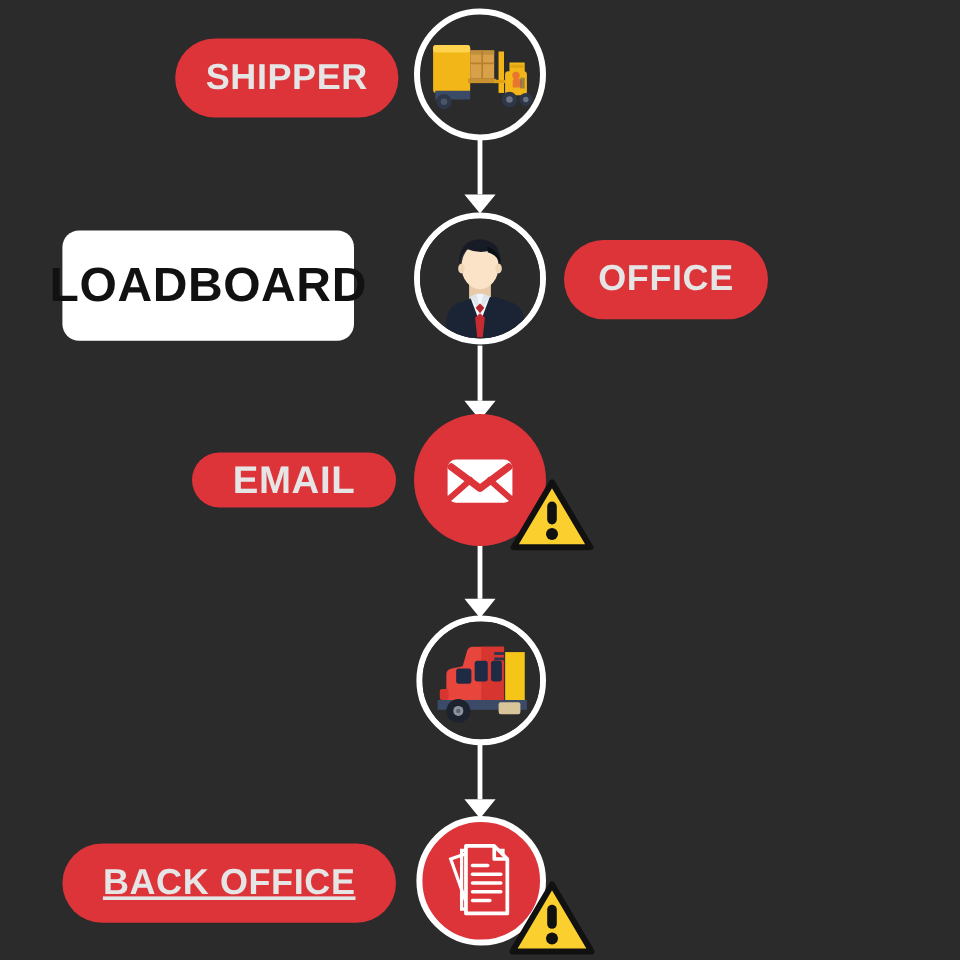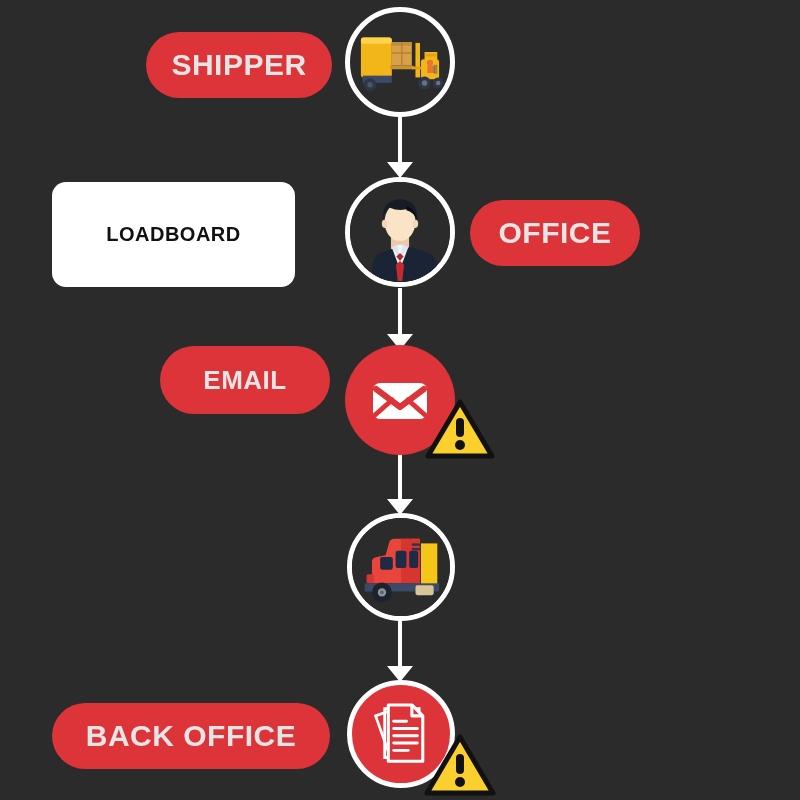--- a/index.html
+++ b/index.html
@@ -159,21 +159,21 @@
         <path d="M92 58 l4 0 l0 10 l-4 0 z" fill="#4a5568" opacity="0.5"></path>
 
         <circle cx="82" cy="78" r="7" fill="#2d3748"></circle>
         <circle cx="82" cy="78" r="3" fill="#6b7280"></circle>
         <circle cx="97" cy="78" r="6" fill="#2d3748"></circle>
         <circle cx="97" cy="78" r="2.5" fill="#6b7280"></circle>
       </svg>
     </div>
   </div>
 
-  <div class="boxlabel" style="left:52px; top:182px; width:243px; height:105px; font-size:20px;">
+  <div class="boxlabel" style="left:52px; top:192px; width:243px; height:92px; font-size:40px;">
     <span>LOADBOARD</span>
   </div>
 
   <div class="node node-outline" style="left:345px; top:177px; width:110px; height:110px;">
     <div class="disc">
       <svg class="icon-svg" viewBox="0 0 110 110">
         <rect x="0" y="0" width="110" height="110" fill="#2b2b2b"></rect>
 
         <path d="M45 58 l20 0 l0 18 l-20 0 z" fill="#e8c9a8"></path>
 
@@ -195,21 +195,21 @@
         <ellipse cx="38" cy="46" rx="3" ry="4.5" fill="#f2d6b8"></ellipse>
         <ellipse cx="72" cy="46" rx="3" ry="4.5" fill="#f2d6b8"></ellipse>
       </svg>
     </div>
   </div>
 
   <div class="pill" style="left:470px; top:200px; width:170px; height:66px; font-size:30px;">
     <span>OFFICE</span>
   </div>
 
-  <div class="pill" style="left:160px; top:346px; width:170px; height:68px; font-size:26px;">
+  <div class="pill" style="left:160px; top:377px; width:170px; height:46px; font-size:32px;">
     <span>EMAIL</span>
   </div>
 
   <div class="node node-filled" style="left:345px; top:345px; width:110px; height:110px;">
     <div class="disc">
       <svg class="icon-svg" viewBox="0 0 110 110">
         <rect x="28" y="38" width="54" height="36" rx="7" fill="#ffffff"></rect>
         <path d="M31 44 L55 62 L79 44" fill="none" stroke="#dc3439" stroke-width="6" stroke-linecap="round" stroke-linejoin="round"></path>
         <path d="M30 70 L47 55" stroke="#dc3439" stroke-width="5" stroke-linecap="round"></path>
         <path d="M80 70 L63 55" stroke="#dc3439" stroke-width="5" stroke-linecap="round"></path>
@@ -249,21 +249,21 @@
         <circle cx="33" cy="82" r="11" fill="#1d232e"></circle>
         <circle cx="33" cy="82" r="4.6" fill="#8d949e"></circle>
         <circle cx="33" cy="82" r="2" fill="#5c626c"></circle>
 
         <rect x="16" y="62" width="8" height="10" rx="2" fill="#d6362f"></rect>
       </svg>
     </div>
   </div>
 
 
-  <div class="pill" style="left:52px; top:703px; width:278px; height:66px; font-size:30px;">
+  <div class="pill" style="left:52px; top:703px; width:278px; height:66px; font-size:30px;text-decoration:underline;">
     <span>BACK OFFICE</span>
   </div>
 
   <div class="node node-filled-ring" style="left:347px; top:680px; width:108px; height:108px;">
     <div class="disc">
       <svg class="icon-svg" viewBox="0 0 108 108">
 
         <path d="M26 34 L46 27 L62 72 L42 79 Z" fill="none" stroke="#ffffff" stroke-width="3"></path>
         <path d="M36 26 L74 26 L74 80 L36 80 Z" fill="none" stroke="#ffffff" stroke-width="3"></path>
 

